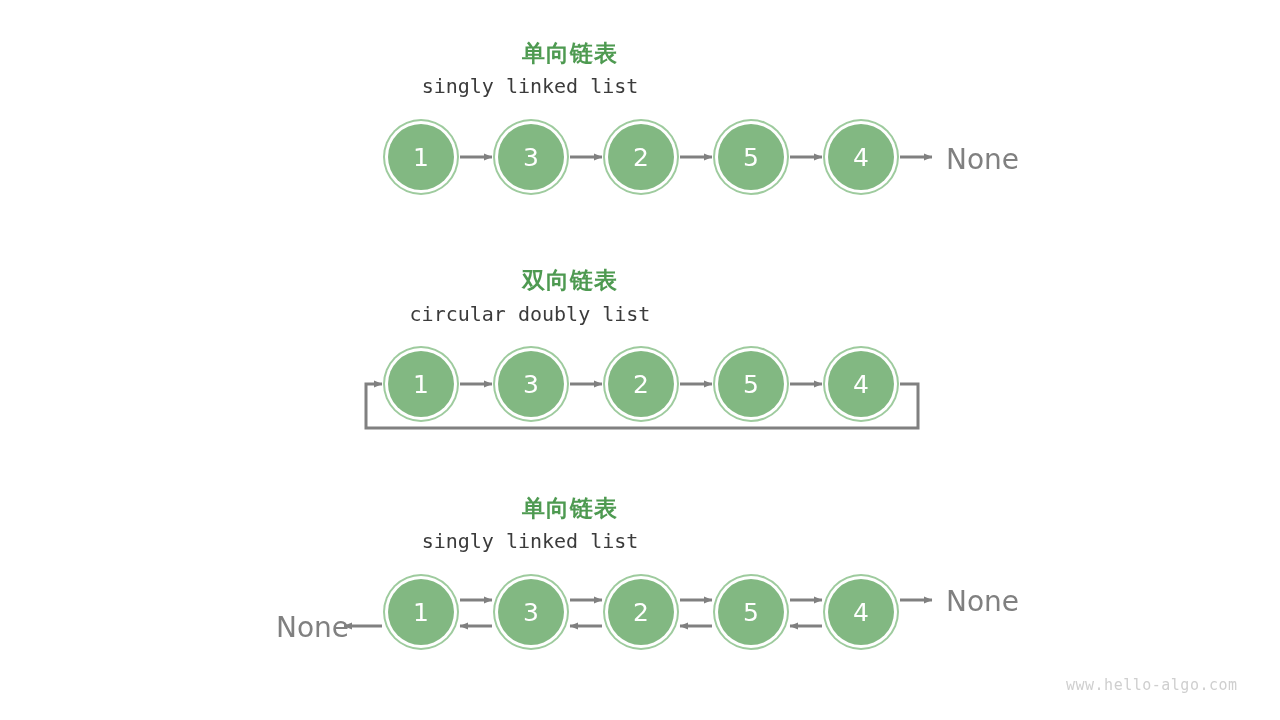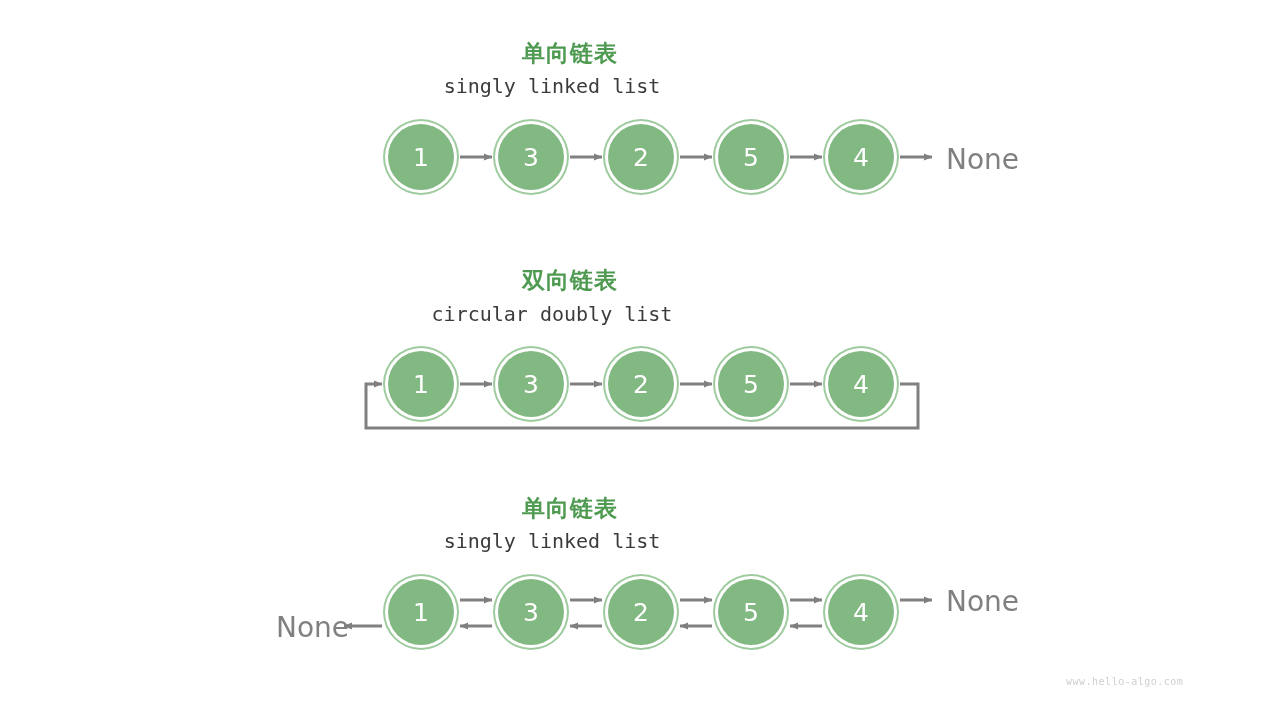--- a/index.html
+++ b/index.html
@@ -38,21 +38,20 @@
   }
   .title-en {
     position: absolute;
     left: 0; width: 1060px;
     text-align: center;
     font-family: "DejaVu Sans Mono", monospace;
     font-size: 20px;
     color: #3b3b3b;
     letter-spacing: 0px;
     white-space: nowrap;
-    padding-left: 22px;
   }
 
   .node {
     position: absolute;
     width: 66px; height: 66px;
     border-radius: 50%;
     background: #82b882;
     box-shadow: 0 0 0 3px #ffffff, 0 0 0 5px #9ecb9e;
     display: flex;
     align-items: center;
@@ -74,21 +73,21 @@
     color: #808080;
     white-space: nowrap;
     line-height: 1;
   }
 
   .watermark {
     position: absolute;
     left: 1066px;
     top: 676px;
     font-family: "DejaVu Sans Mono", monospace;
-    font-size: 10px;
+    font-size: 15px;
     color: #cfcfcf;
     letter-spacing: 0.5px;
     white-space: nowrap;
   }
 </style>
 </head>
 <body>
 
 <svg id="canvas" viewBox="0 0 1280 720" xmlns="http://www.w3.org/2000/svg">
   <defs>

